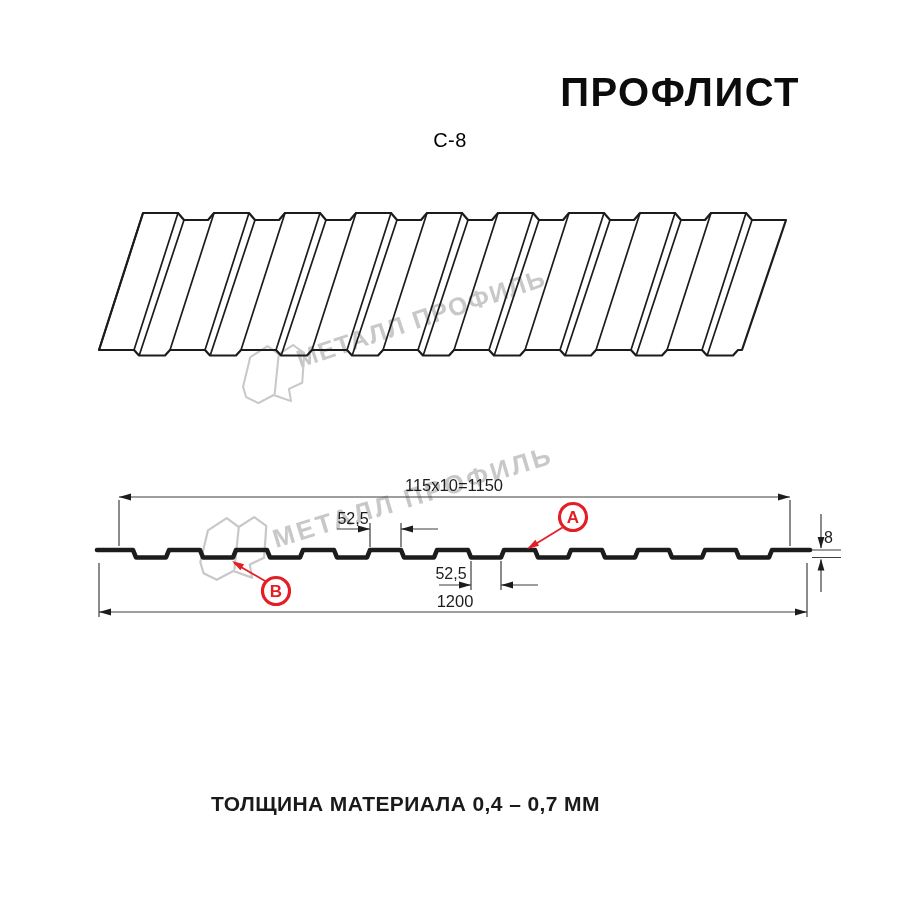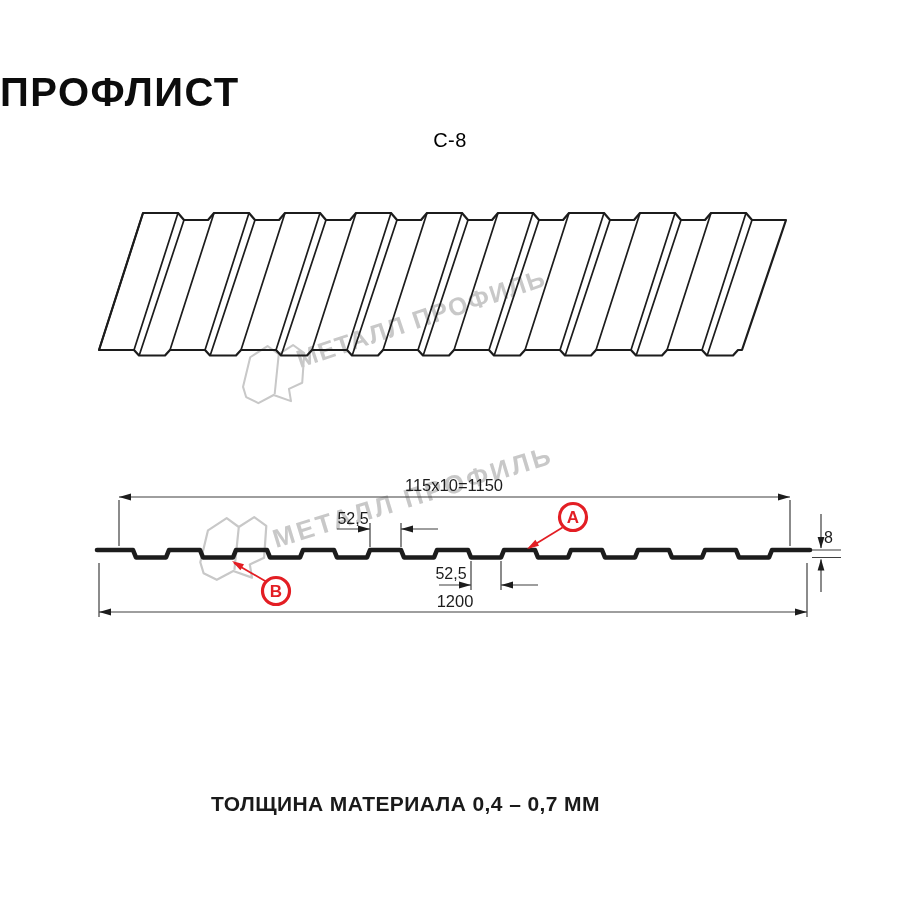--- a/index.html
+++ b/index.html
@@ -2,21 +2,21 @@
 <html><head>
 <meta charset="utf-8">
 <style>
   html,body{margin:0;padding:0;}
   body{
     width:900px;height:900px;background:#ffffff;position:relative;overflow:hidden;
     font-family:"Liberation Sans", sans-serif;
   }
   .page-title{
     position:absolute;top:70px;left:0;width:800px;margin:0;
-    text-align:left;font-size:40px;font-weight:800;letter-spacing:1.5px;color:#0c0c0c;
+    text-align:right;font-size:40px;font-weight:800;letter-spacing:1.5px;color:#0c0c0c;
   }
   .page-subtitle{
     position:absolute;top:129px;left:0;width:900px;
     text-align:center;font-size:20px;font-weight:500;letter-spacing:.5px;color:#000000;
   }
   .footer-note{
     position:absolute;top:792px;left:0;width:811px;
     text-align:center;font-size:21px;font-weight:600;letter-spacing:.4px;color:#1a1a1a;
   }
   svg.canvas{position:absolute;left:0;top:0;}

